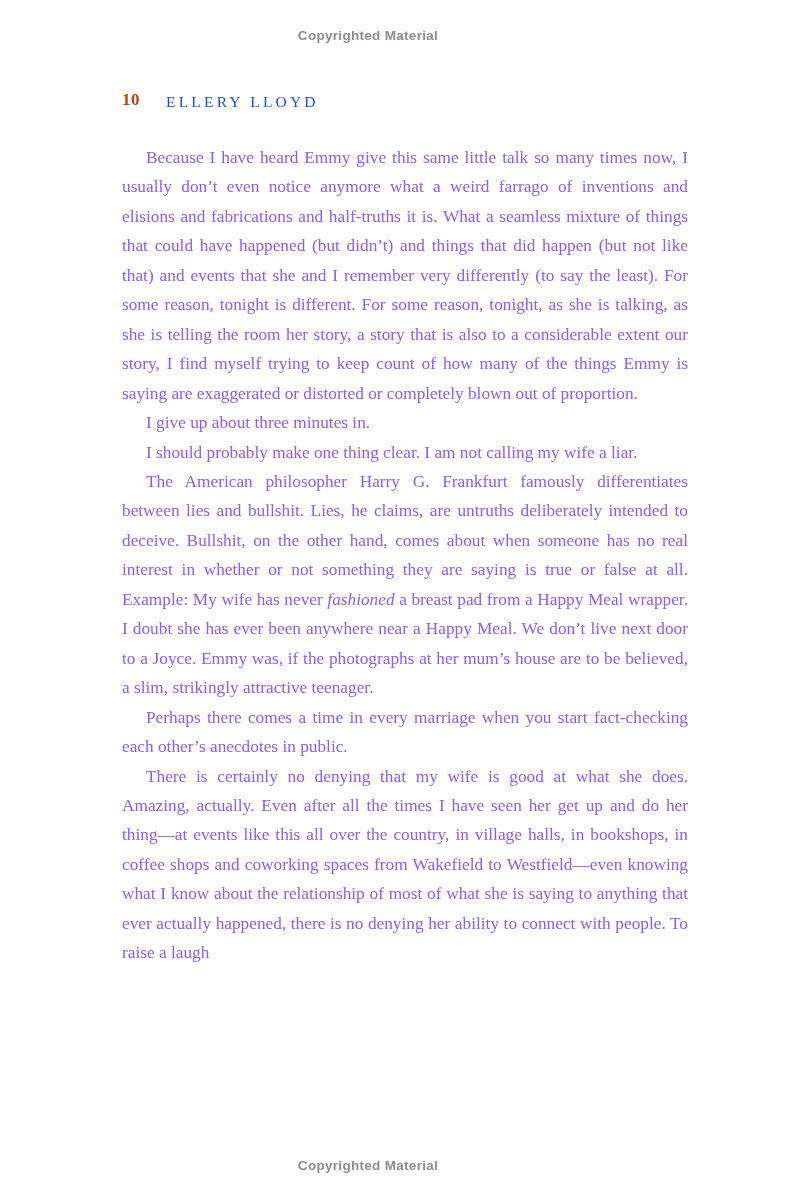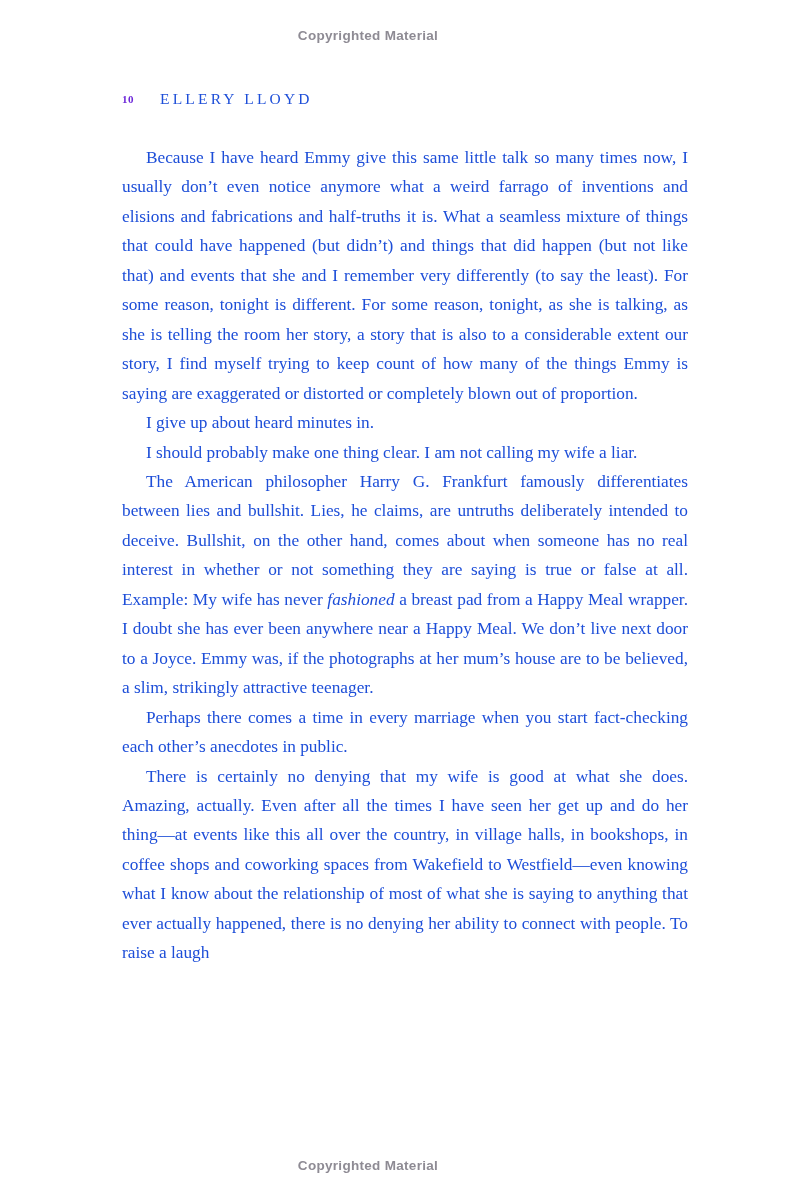--- a/index.html
+++ b/index.html
@@ -30,41 +30,41 @@
   .watermark-bottom { bottom: 26px; }
   .running-head {
     position: absolute;
     top: 90px;
     left: 122px;
     color: #2f2f2f;
     white-space: nowrap;
   }
   .folio {
     display: inline-block;
-    font-size: 11px;
+    font-size: 17px;
     font-weight: 700;
     letter-spacing: 0.5px;
     margin-right: 26px;
     vertical-align: 1.5px;
-    color: #6d28d9;
+    color: #c2410c;
   }
   .author-name {
     font-size: 15.5px;
     letter-spacing: 3.2px;
     color: #1d4ed8;
   }
   .body-text {
     position: absolute;
     top: 143px;
     left: 122px;
     width: 566px;
     font-family: "Liberation Serif", serif;
     font-size: 17.3px;
     line-height: 29.45px;
-    color: #1d4ed8;
+    color: #8b5cf6;
     text-align: justify;
     hyphens: auto;
     -webkit-hyphens: auto;
   }
   .body-text p {
     text-indent: 24px;
     margin: 0;
     padding: 0;
   }
   .body-text em {
@@ -77,21 +77,21 @@
 <div class="book-page">
 
   <div class="watermark watermark-top">Copyrighted Material</div>
 
   <div class="running-head">
     <span class="folio">10</span><span class="author-name">ELLERY LLOYD</span>
   </div>
 
   <div class="body-text">
       <p>Because I have heard Emmy give this same little talk so many times now, I usually don’t even notice anymore what a weird farrago of inventions and elisions and fabrications and half-truths it is. What a seamless mixture of things that could have happened (but didn’t) and things that did happen (but not like that) and events that she and I remember very differently (to say the least). For some reason, tonight is different. For some reason, tonight, as she is talking, as she is telling the room her story, a story that is also to a considerable extent our story, I find myself trying to keep count of how many of the things Emmy is saying are exaggerated or distorted or completely blown out of proportion.</p>
-      <p>I give up about heard minutes in.</p>
+      <p>I give up about three minutes in.</p>
       <p>I should probably make one thing clear. I am not calling my wife a liar.</p>
       <p>The American philosopher Harry G. Frankfurt famously differentiates between lies and bullshit. Lies, he claims, are untruths deliberately intended to deceive. Bullshit, on the other hand, comes about when someone has no real interest in whether or not something they are saying is true or false at all. Example: My wife has never <em>fashioned</em> a breast pad from a Happy Meal wrapper. I doubt she has ever been anywhere near a Happy Meal. We don’t live next door to a Joyce. Emmy was, if the photographs at her mum’s house are to be believed, a slim, strikingly attractive teenager.</p>
       <p>Perhaps there comes a time in every marriage when you start fact-checking each other’s anecdotes in public.</p>
       <p>There is certainly no denying that my wife is good at what she does. Amazing, actually. Even after all the times I have seen her get up and do her thing—at events like this all over the country, in village halls, in bookshops, in coffee shops and coworking spaces from Wakefield to Westfield—even knowing what I know about the relationship of most of what she is saying to anything that ever actually happened, there is no denying her ability to connect with people. To raise a laugh</p>
     </div>
 
   <div class="watermark watermark-bottom">Copyrighted Material</div>
 
 </div>
 

